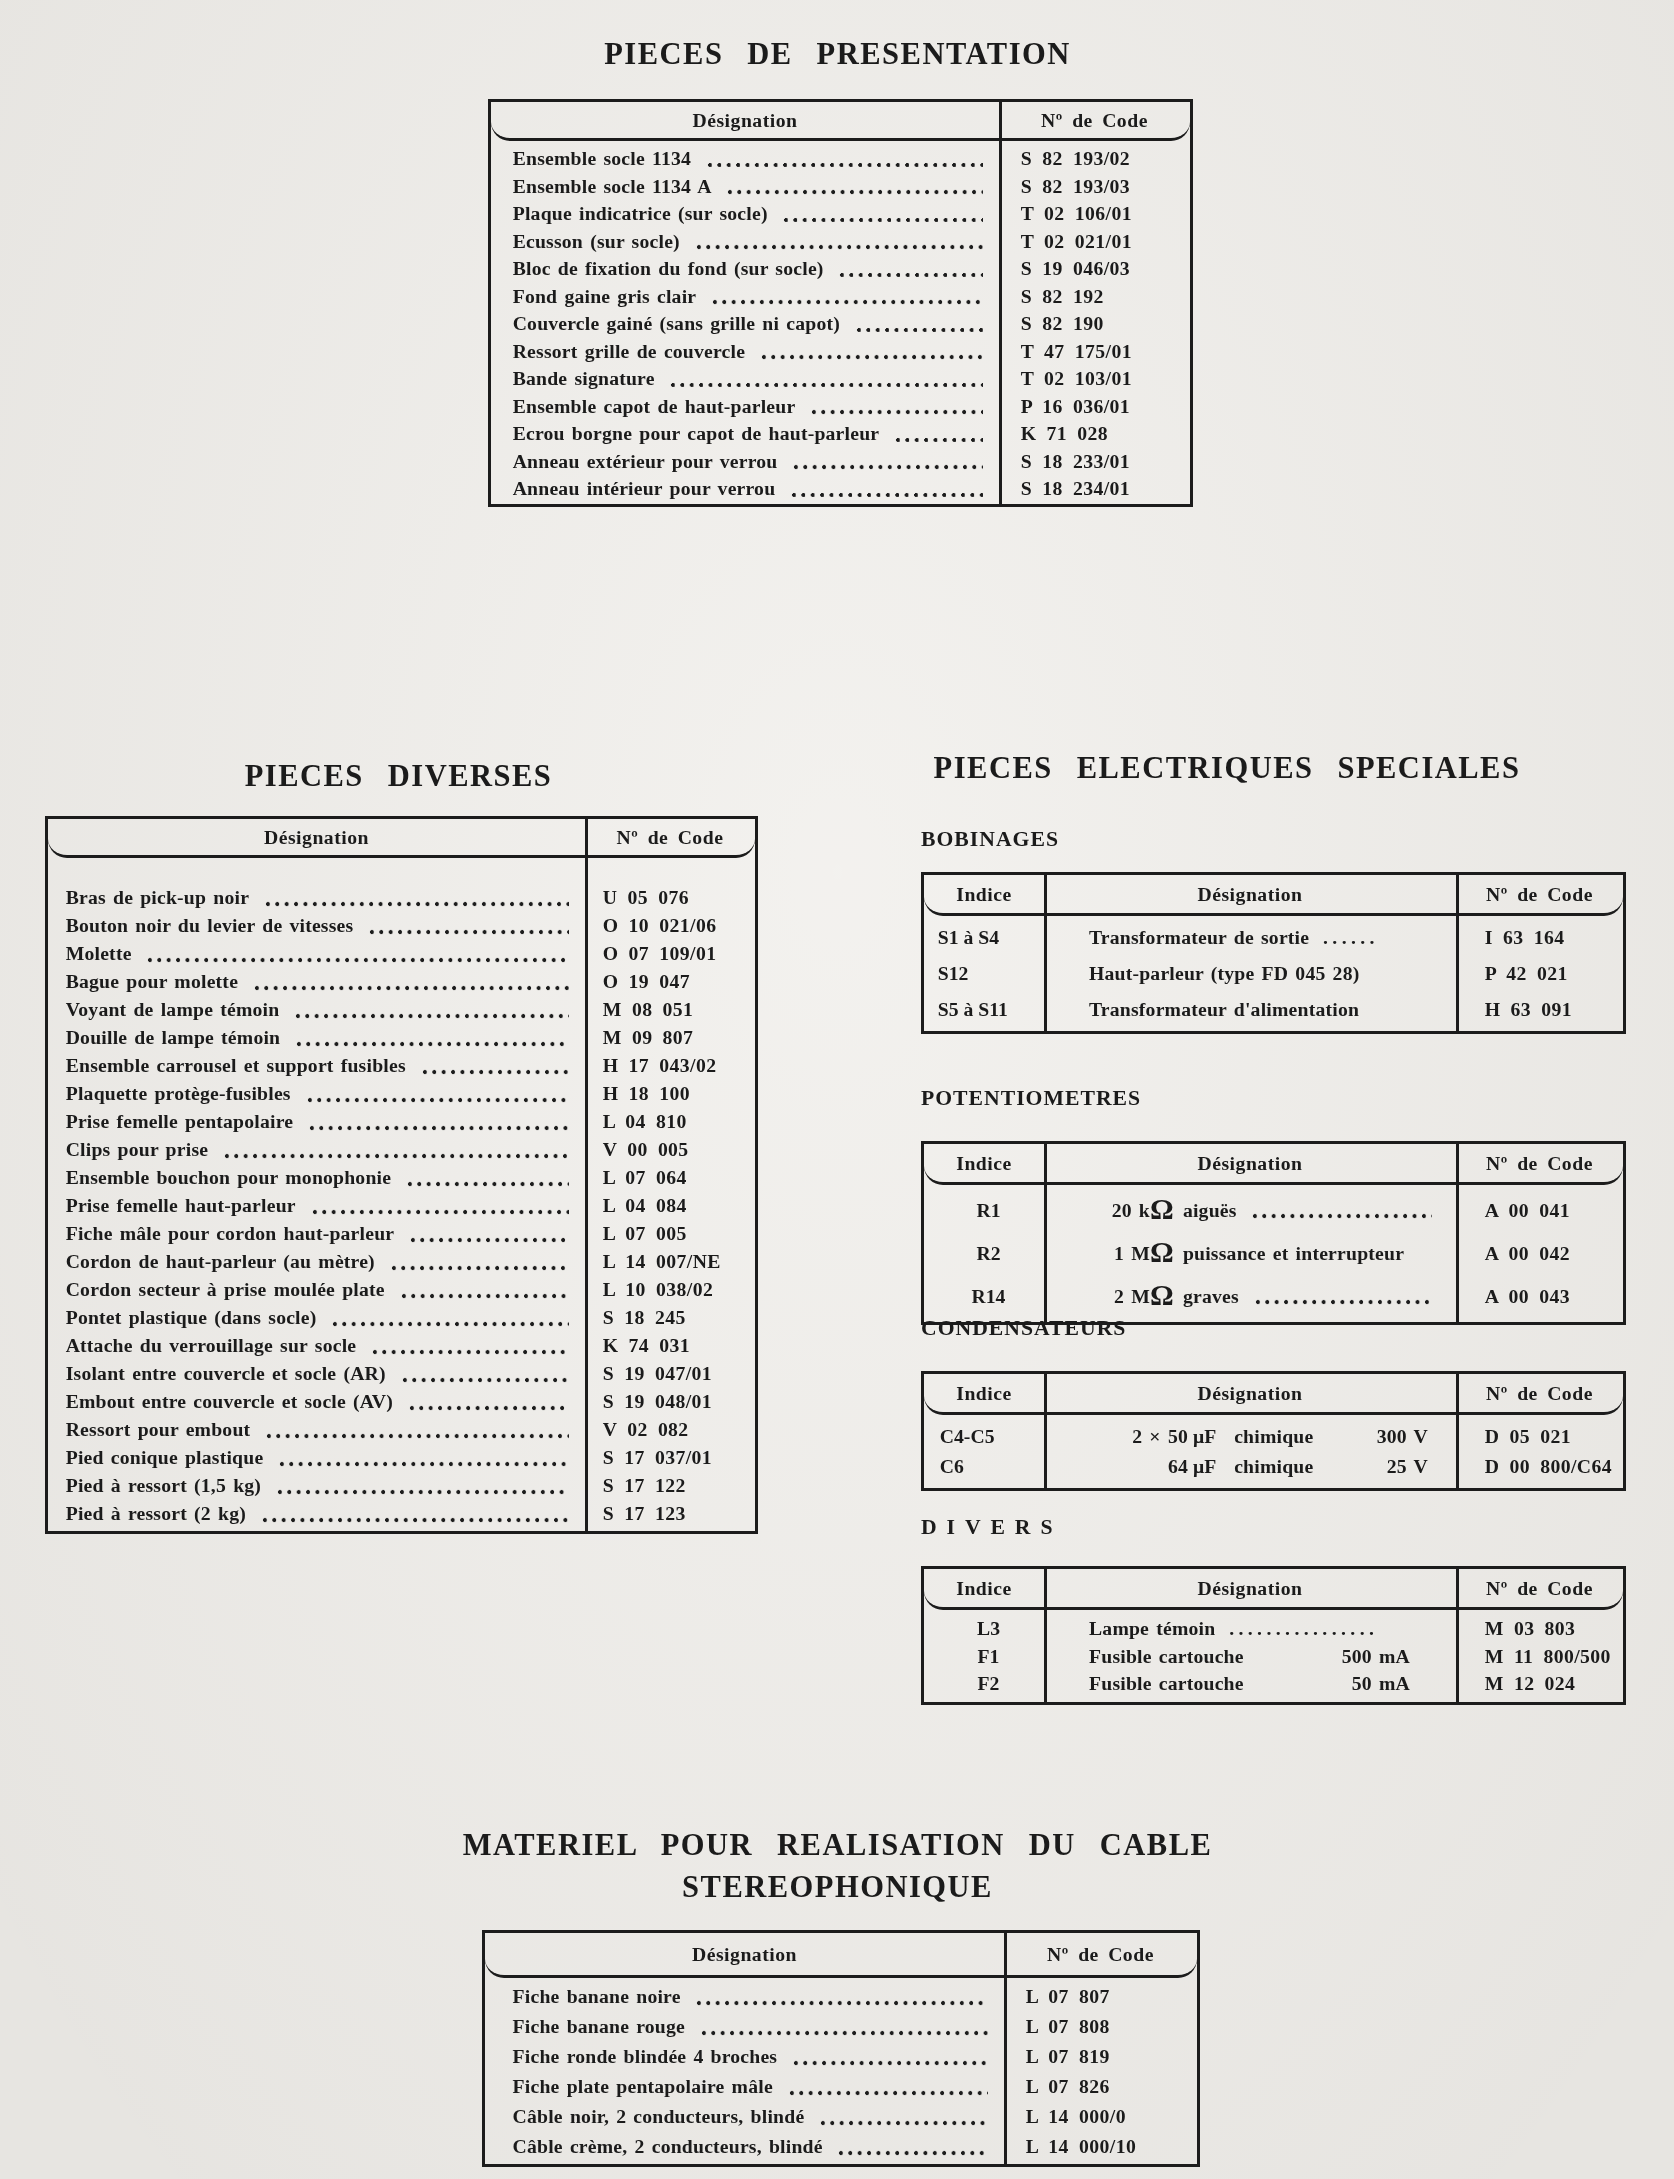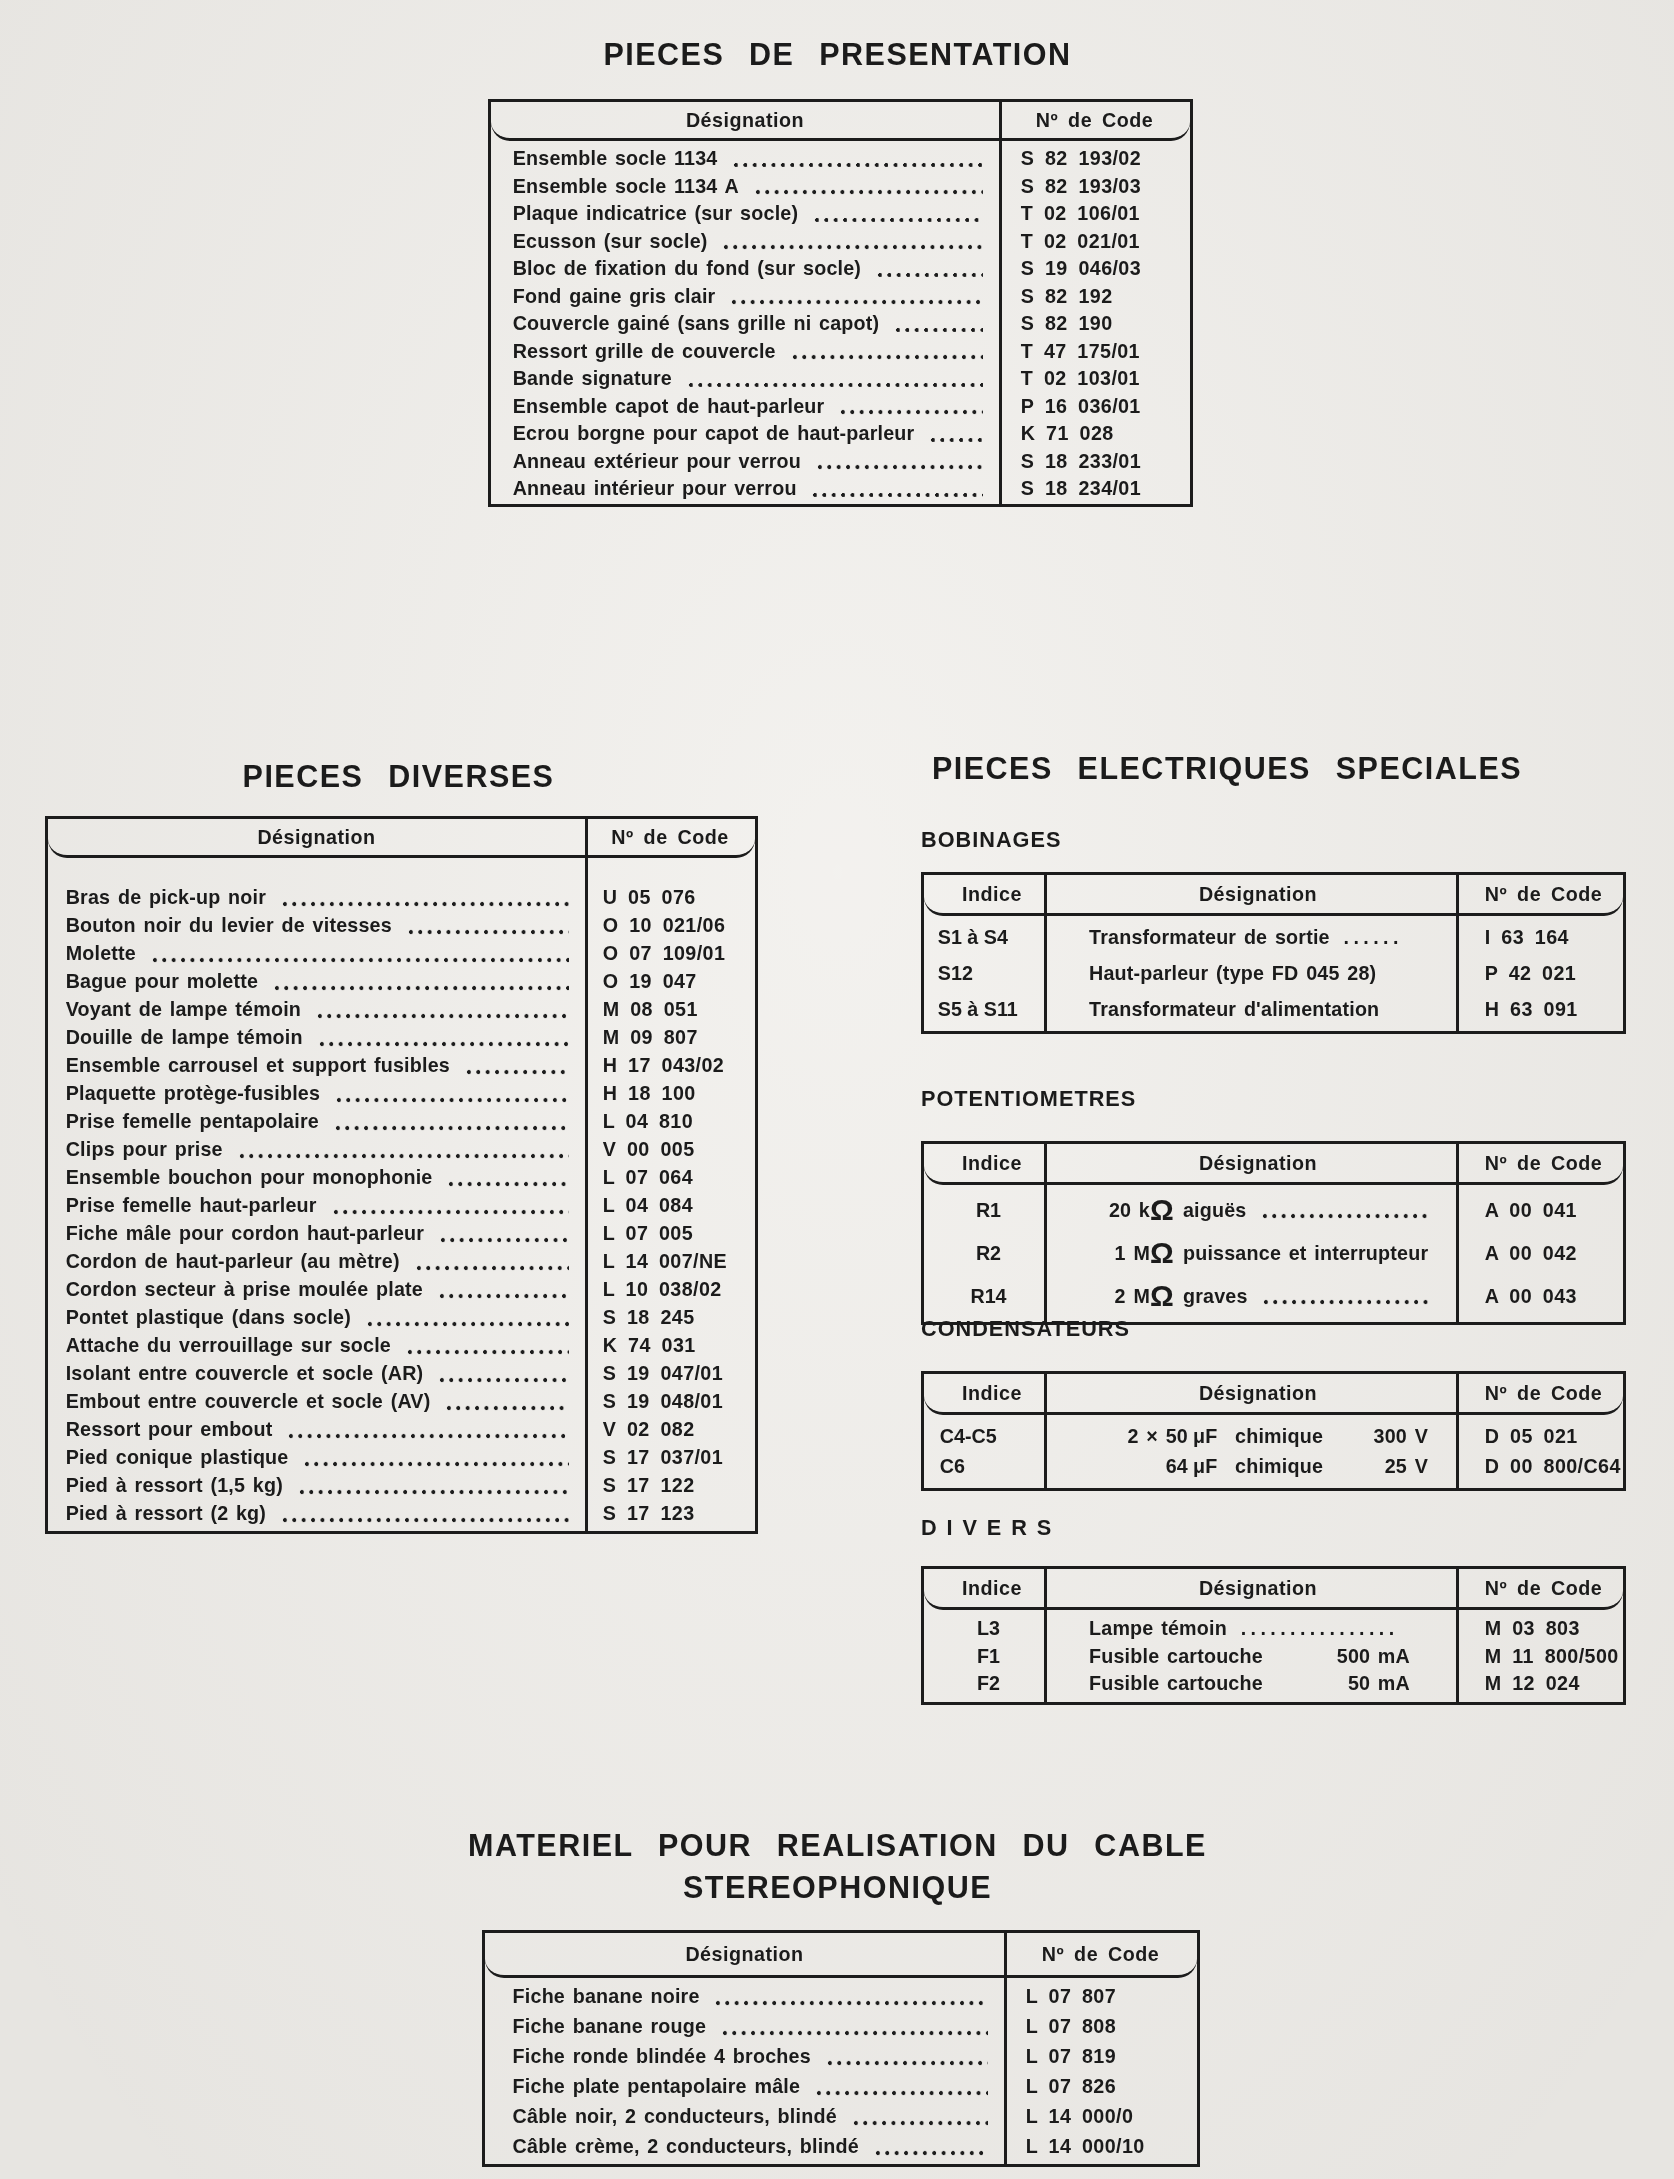--- a/index.html
+++ b/index.html
@@ -9,20 +9,21 @@
     font-family:"Liberation Sans", sans-serif;
     color:#1b1b1b;
     overflow:hidden;
     position:relative;
   }
   .page{
     position:absolute;inset:0;
     background:
       radial-gradient(ellipse at 50% 40%, rgba(255,255,255,.25), rgba(0,0,0,.035) 90%),
       #efede9;
+    font-family: Liberation Serif, serif;
   }
   .sec-title{
     position:absolute;
     margin:0;
     font-size:30.5px;font-weight:bold;
     letter-spacing:1.5px;word-spacing:14.8px;
     text-align:center;
     white-space:nowrap;
   }
   .sec-title.two-line{white-space:normal;line-height:42px;}
@@ -89,21 +90,21 @@
   #tbl-cab .tbody{padding:3.9px 0 2px;}
   #tbl-cab .tr{height:30px;}
   #tbl-cab .des-cell{width:519px;padding-left:27.6px;}
   #tbl-cab .code-cell{flex:1;}
 
   
   .tbl3{left:921px;width:699px;}
   .tbl3 .vline.v1{left:120px;}
   .tbl3 .vline.v2{left:532px;}
   .tbl3 .thead{height:41px;}
-  .tbl3 .th.c-ind{width:120px;padding-left:8px;}
+  .tbl3 .th.c-ind{width:120px;}
   .tbl3 .th.c-des{width:412px;}
   .tbl3 .th.c-code{flex:1;}
   .tbl3 .ind-cell{width:129px;}
   .tbl3 .des-cell{width:412px;padding-left:36px;}
   .tbl3 .code-cell{flex:1;padding-left:19.7px;}
 
   #tbl-bob{top:872px;}
   #tbl-bob .tbody{padding:3.9px 0 3px;}
   #tbl-bob .tr{height:36px;}
   #tbl-bob .ind-cell{justify-content:flex-start;padding-left:13.8px;text-align:left;}

